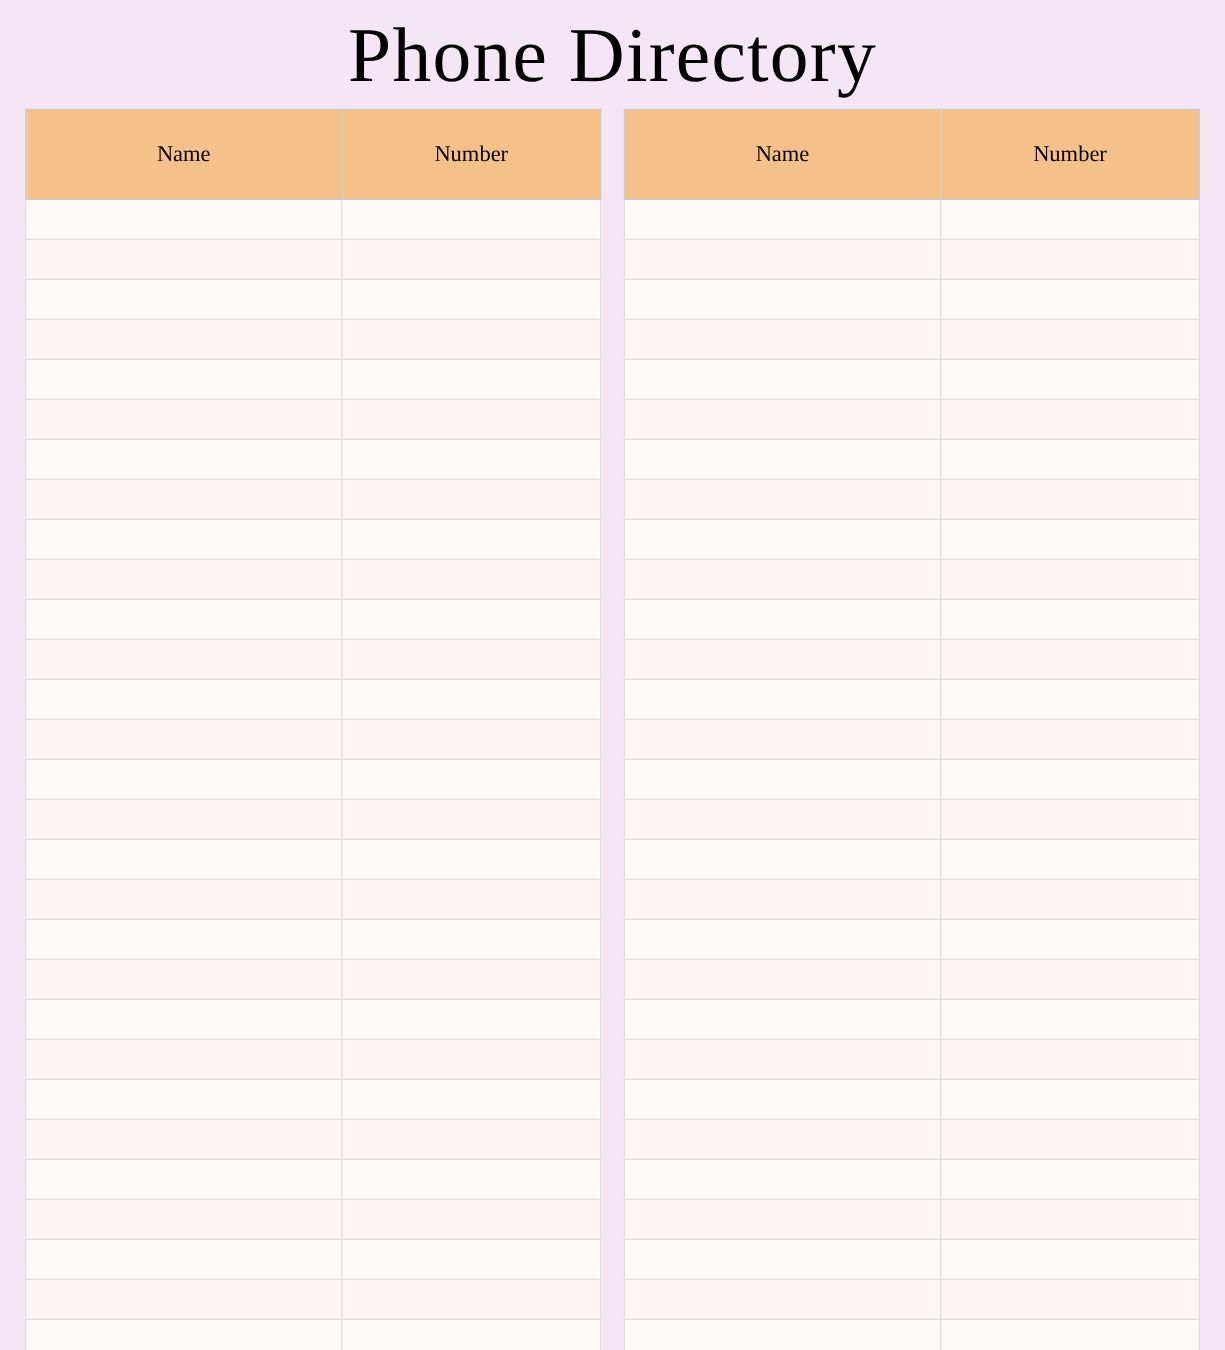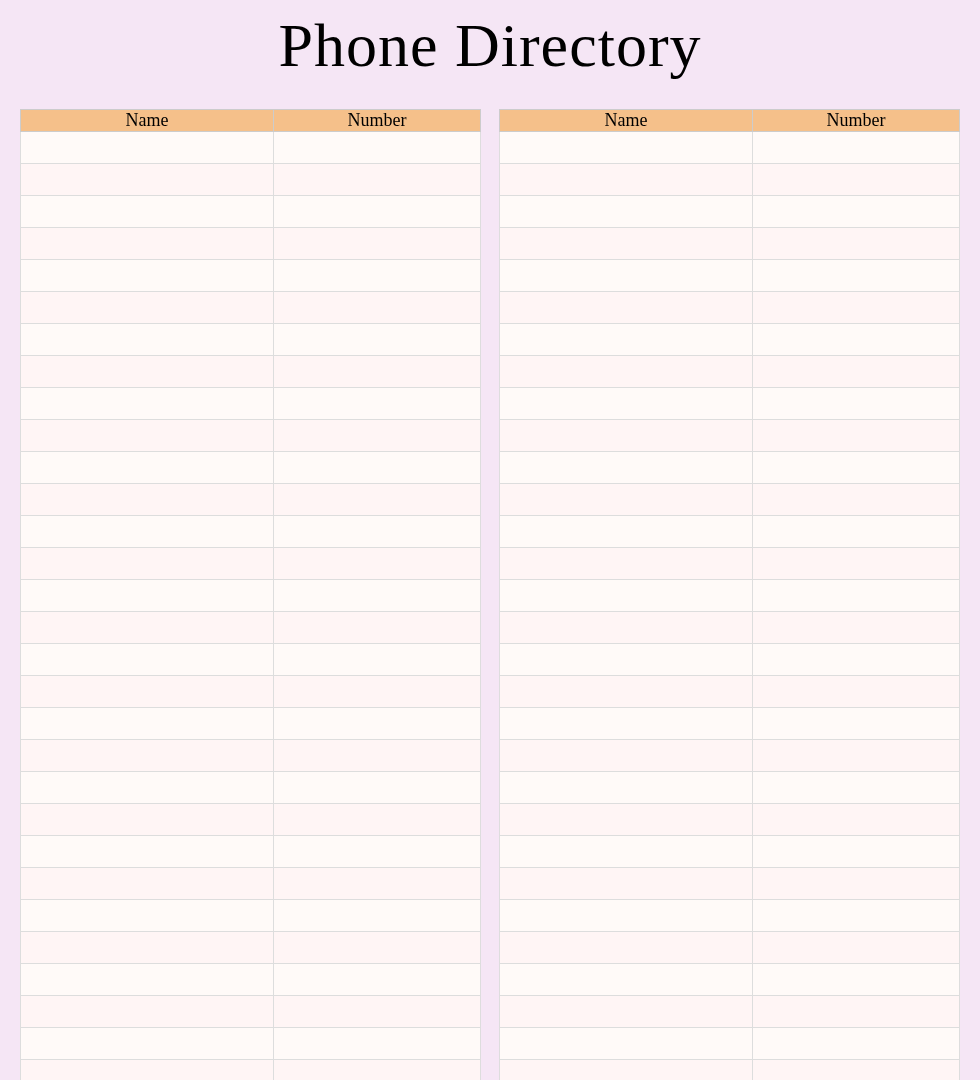--- a/index.html
+++ b/index.html
@@ -17,42 +17,42 @@
       flex-direction: column;
       align-items: center;
       padding: 10px 20px 20px 20px;
     }
 
     .page-title {
       font-size: 62px;
       font-weight: normal;
       color: #000;
       text-align: right;
-      margin-bottom: 28px;
+      margin-bottom: 6px;
       letter-spacing: 1px;
     }
 
     .tables-container {
       display: flex;
       flex-direction: row;
       gap: 18px;
       width: 100%;
       justify-content: center;
     }
 
     .directory-table {
       border-collapse: collapse;
       width: 476px;
       background-color: #fff8f8;
     }
 
     .directory-table thead tr th {
       background-color: #f5c08a;
       border: 1px solid #ccc;
-      padding: 0 10px;
+      padding: 25px 10px;
       font-size: 18px;
       font-weight: normal;
       text-align: center;
       color: #000;
     }
 
     .directory-table tbody tr td {
       border: 1px solid #ddd;
       height: 32px;
       padding: 0 6px;

